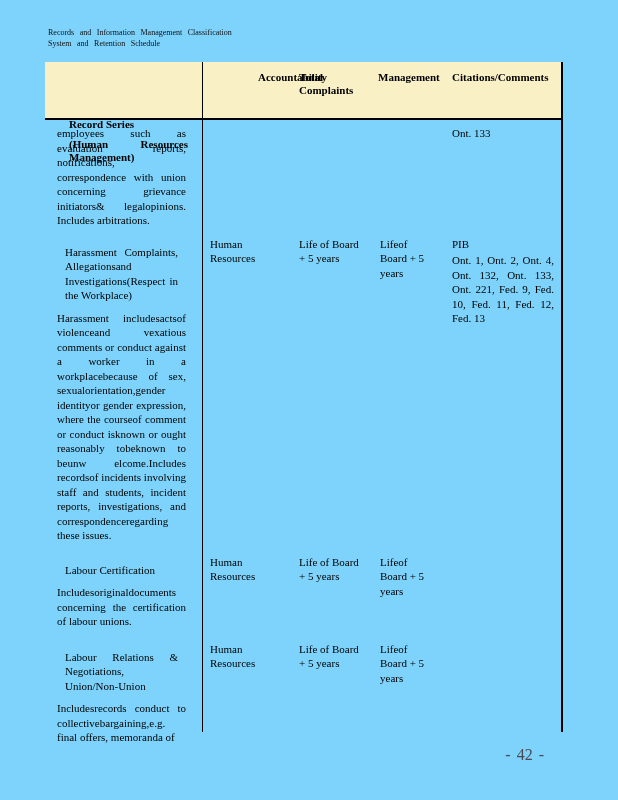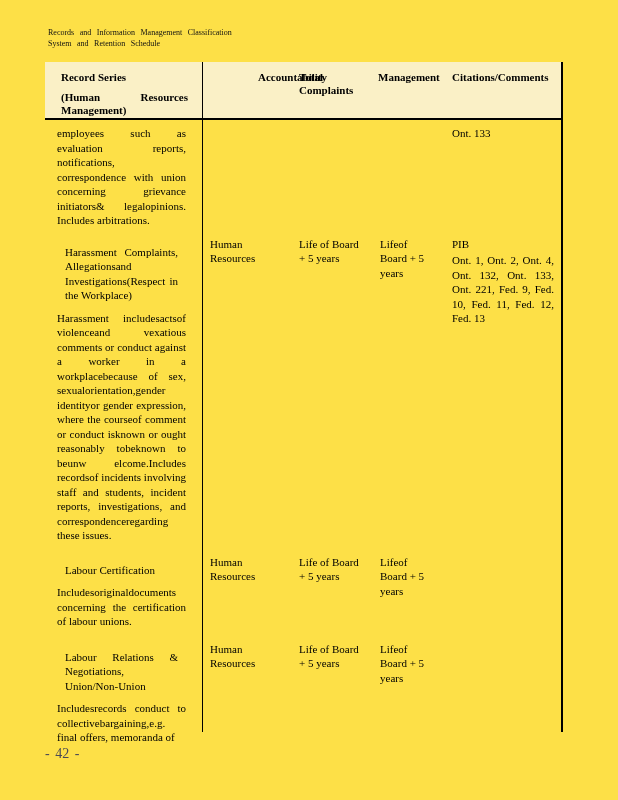--- a/index.html
+++ b/index.html
@@ -1,32 +1,32 @@
 <!DOCTYPE html>
 <html><head>
 <meta charset="utf-8">
 <style>
   html,body { margin:0; padding:0; background:#ffffff; }
   .page {
-    position:relative; width:618px; height:800px; background:#fde047;
+    position:relative; width:618px; height:800px; background:#7dd3fc;
     font-family:"Liberation Serif","DejaVu Serif",serif; color:#000;
     overflow:hidden;
   }
   .doc-header {
     position:absolute; top:27px; left:48px; width:215px;
     font-size:8px; line-height:11px; word-spacing:3.5px; color:#111;
   }
   .grid5 { display:grid; grid-template-columns:157px 90px 78px 72px 120px; box-sizing:border-box; }
   .thead {
     position:absolute; top:62px; left:45px; width:517px; height:58px;
     background:#faf0c6; border-bottom:2px solid #000;
     font-weight:bold; font-size:11px; line-height:13px;
   }
   .thead .hc { padding-top:9px; box-sizing:border-box; }
-  .hc1 { padding-left:16px; padding-right:14px; }
+  .hc1 { padding-left:24px; padding-right:14px;margin-top:47px; }
   .hc2 { padding-left:8px;  padding-right:10px;margin-left:48px; }
   .hc3 { padding-left:7px;  padding-right:14px; }
   .hc4 { padding-left:8px;  padding-right:14px; }
   .hc5 { padding-left:10px; padding-right:4px; }
   .hsub { margin-top:7px; }
   .tbody { position:absolute; top:120px; left:45px; width:517px; }
   .trow { font-size:11px; line-height:14.5px; }
   .row-0 { margin-top:6px; }
   .row-1 { margin-top:9px; }
   .row-2 { margin-top:12px; }
@@ -38,22 +38,22 @@
   .c5 { padding-left:10px; padding-right:8px;  box-sizing:border-box; }
   .jt { text-align:justify; overflow-wrap:break-word; }
   .rec-title { margin:8px; }
   .rec-desc  { margin:4px 0 0 0; }
   .cit-label { margin:0; }
   .cit-text  { margin:2px 0 12px 0; }
   .vline { position:absolute; top:62px; height:670px; width:1px; background:#000; }
   .vline-mid   { left:202px; }
   .vline-right { left:561px; width:1.5px; }
   .page-number {
-    position:absolute; top:746px; left:45px; width:517px; text-align:left;
-    font-size:14px; color:#4a4a55; word-spacing:2px;
+    position:absolute; top:746px; left:27px; width:517px; text-align:right;
+    font-size:16px; color:#4a4a55; word-spacing:2px;
   }
 </style>
 </head>
 <body>
 
 <div class="page">
 
   <div class="doc-header">
     <div>Records and Information Management Classification</div>
     <div>System and Retention Schedule</div>

